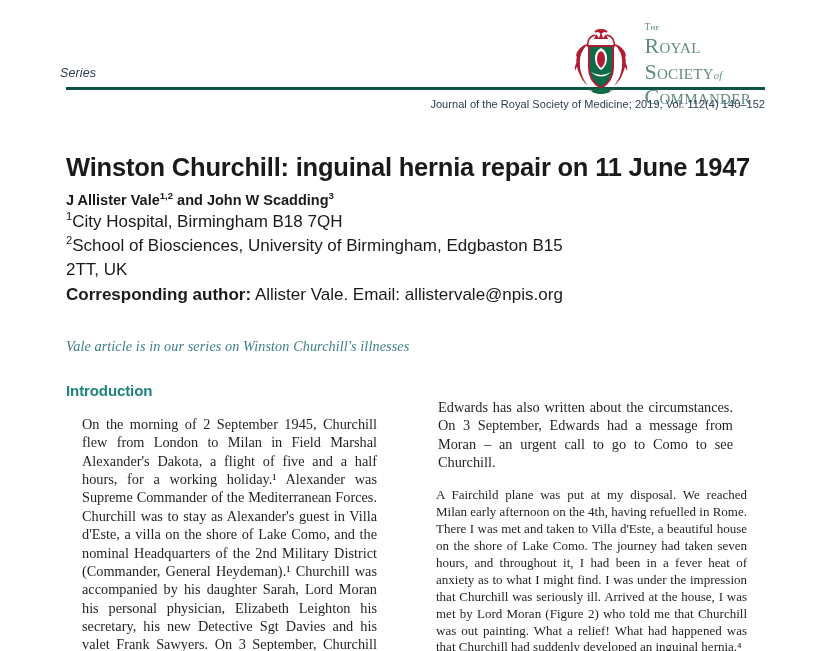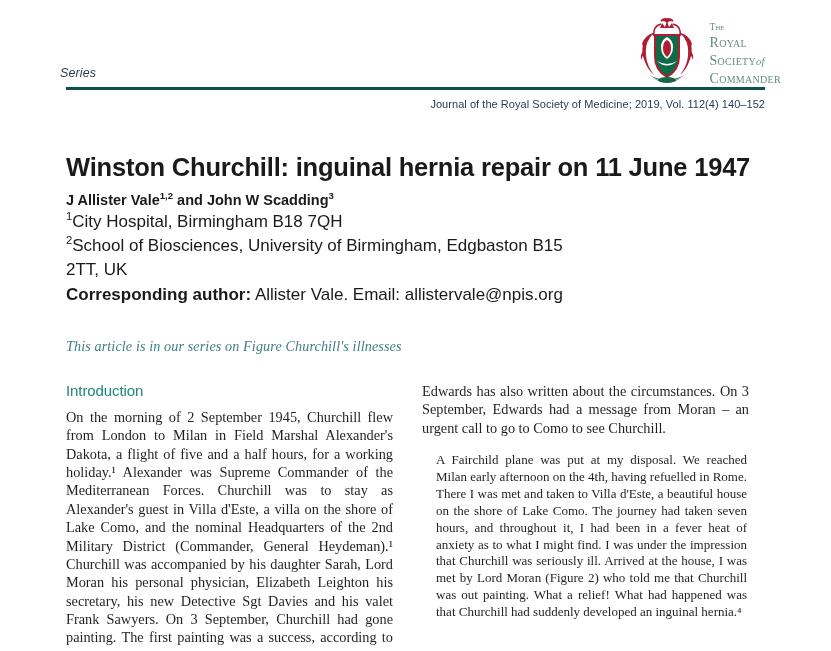--- a/index.html
+++ b/index.html
@@ -45,21 +45,21 @@
     left: 66px;
     top: 87px;
     width: 699px;
     height: 2.5px;
     background: #0d5244;
   }
 
   
   .logo-block {
     position: absolute;
-    right: 50px;
+    right: 80px;
     top: 16px;
     display: flex;
     align-items: center;
     gap: 9px;
   }
   .crest {
     width: 68px;
     height: 70px;
     position: relative;
   }
@@ -74,21 +74,21 @@
   }
   .wm-small {
     font-size: 9.5px;
     font-variant: small-caps;
   }
   .wm-big {
     font-size: 15.5px;
     font-variant: small-caps;
     letter-spacing: 0.3px;
   }
-  .wm-cap { font-size: 14px; }
+  .wm-cap { font-size: 22px; }
   .wm-of {
     font-size: 10.5px;
     font-style: italic;
     font-variant: normal;
   }
 
   
   .citation {
     position: absolute;
     right: 66px;
@@ -157,28 +157,28 @@
   .col {
     position: absolute;
     top: 382px;
     width: 327px;
   }
   .col-left  { left: 66px; }
   .col-right { left: 422px; }
 
   .section-head {
     font-family: "Liberation Sans", sans-serif;
-    font-weight: normal;
+    font-weight: bold;
     font-size: 15px;
     color: #20847e;
     margin: 0 0 9px 0;
     letter-spacing: -0.1px;
   }
   p.body {
-    margin: 0;
+    margin: 16px;
     text-align: justify;
     font-size: 14.3px;
     line-height: 1.285;
     hyphens: none;
   }
 
   .quote {
     margin: 15px 0 0 0;
     padding-left: 14px;
     padding-right: 2px;
@@ -249,21 +249,21 @@
       <sup>1</sup><span>City Hospital, Birmingham B18 7QH</span>
     </div>
     <div class="affil">
       <sup>2</sup><span>School of Biosciences, University of Birmingham, Edgbaston B15 2TT, UK</span>
     </div>
     <div class="affil corr">
       <b>Corresponding author:</b><span> Allister Vale. Email: allistervale@npis.org</span>
     </div>
   </div>
 
-  <div class="series-note">This article is in our series on Figure Churchill's illnesses</div>
+  <div class="series-note">Vale article is in our series on Winston Churchill's illnesses</div>
 
   <div class="col col-left">
     <h2 class="section-head">Introduction</h2>
     <p class="body">On the morning of 2 September 1945, Churchill flew from London to Milan in Field Marshal Alexander's Dakota, a flight of five and a half hours, for a working holiday.¹ Alexander was Supreme Commander of the Mediterranean Forces. Churchill was to stay as Alexander's guest in Villa d'Este, a villa on the shore of Lake Como, and the nominal Headquarters of the 2nd Military District (Commander, General Heydeman).¹ Churchill was accompanied by his daughter Sarah, Lord Moran his personal physician, Elizabeth Leighton his secretary, his new Detective Sgt Davies and his valet Frank Sawyers. On 3 September, Churchill had gone painting. The first painting was a success, according to Sarah Churchill</p>
   </div>
 
   <div class="col col-right">
     <p class="body">Edwards has also written about the circumstances. On 3 September, Edwards had a message from Moran – an urgent call to go to Como to see Churchill.</p>
     <p class="quote">A Fairchild plane was put at my disposal. We reached Milan early afternoon on the 4th, having refuelled in Rome. There I was met and taken to Villa d'Este, a beautiful house on the shore of Lake Como. The journey had taken seven hours, and throughout it, I had been in a fever heat of anxiety as to what I might find. I was under the impression that Churchill was seriously ill. Arrived at the house, I was met by Lord Moran (Figure 2) who told me that Churchill was out painting. What a relief! What had happened was that Churchill had suddenly developed an inguinal hernia.⁴</p>
   </div>

